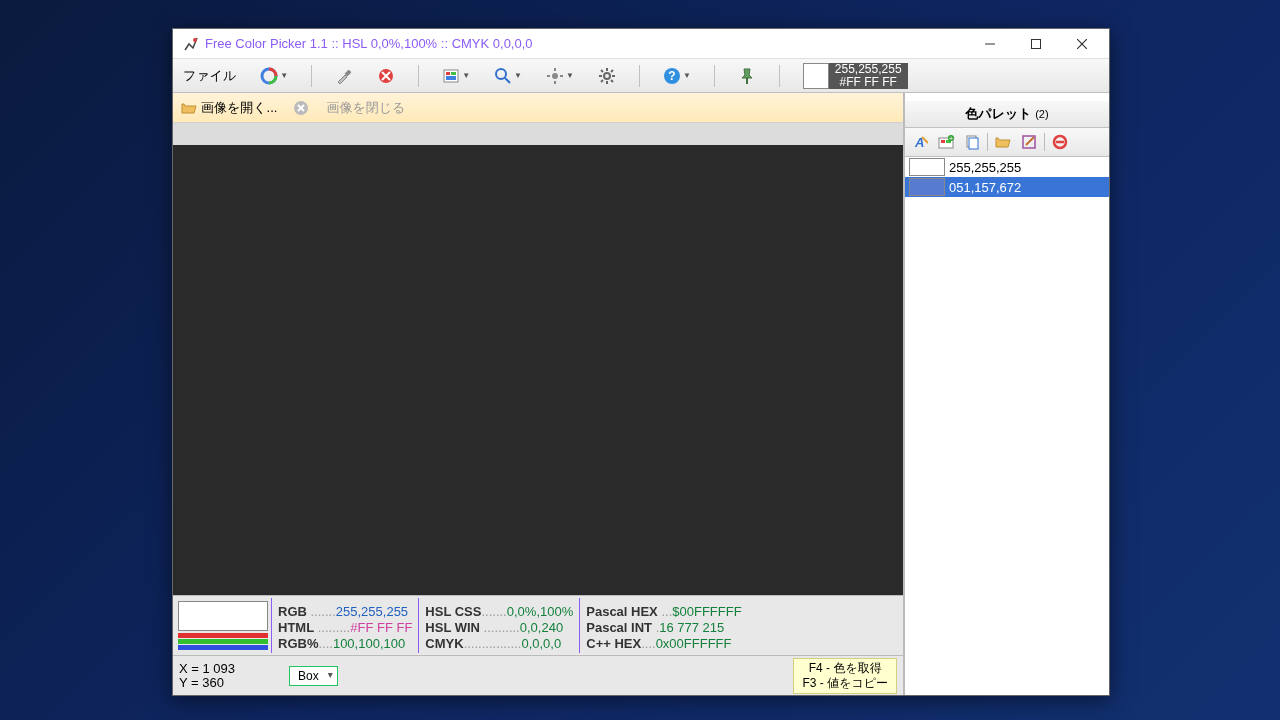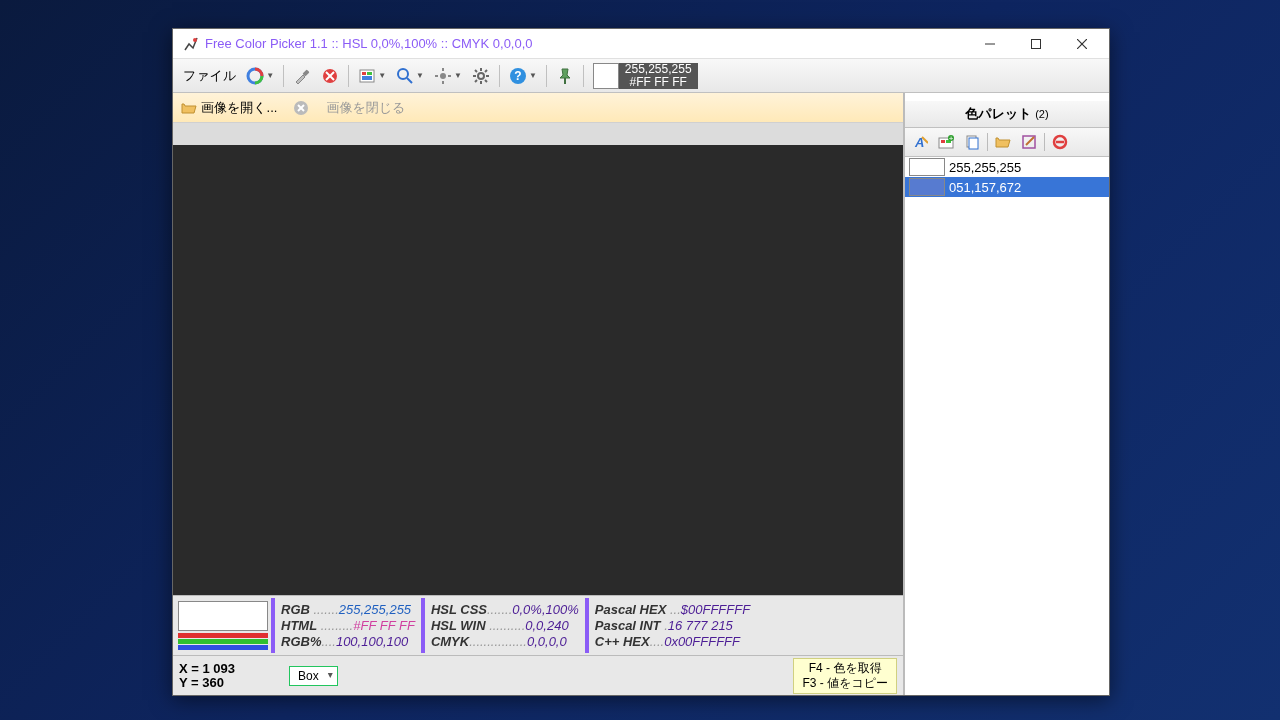--- a/index.html
+++ b/index.html
@@ -3,49 +3,49 @@
 <meta charset="utf-8">
 <style>
 * { margin: 0; padding: 0; box-sizing: border-box; font-family: "Segoe UI", "Meiryo", sans-serif; }
 body { background: linear-gradient(135deg, #0a1a3e 0%, #0e2560 50%, #123070 100%); width: 1280px; height: 720px; overflow: hidden; position: relative; }
 .window { position: absolute; left: 172px; top: 28px; width: 938px; height: 668px; background: #f0f0f0; border: 1px solid #666; box-shadow: 0 4px 20px rgba(0,0,0,0.5); display: flex; flex-direction: column; }
 .titlebar { height: 30px; background: #fff; display: flex; align-items: center; padding: 0 4px; border-bottom: 1px solid #e0e0e0; }
 .titlebar-icon { width: 16px; height: 16px; margin: 0 6px; display: inline-flex; align-items: center; justify-content: center; }
 .titlebar-title { flex: 1; font-size: 13px; color: #8b5cf6; }
 .win-controls { display: flex; }
 .win-btn { width: 46px; height: 30px; display: flex; align-items: center; justify-content: center; cursor: pointer; }
-.toolbar { height: 34px; background: linear-gradient(#f8f8f8, #e8e8e8); display: flex; align-items: center; padding: 0 6px; gap: 2px; border-bottom: 1px solid #c0c0c0; }
+.toolbar { height: 34px; background: linear-gradient(#f8f8f8, #e8e8e8); display: flex; align-items: center; padding: 0 6px; gap: 16px; border-bottom: 1px solid #c0c0c0; }
 .tb-btn { padding: 2px 4px; display: flex; align-items: center; cursor: pointer; border-radius: 2px; font-size: 13px; }
 .tb-sep { width: 1px; height: 22px; background: #c0c0c0; margin: 0 3px; }
 .dropdown-arrow { font-size: 8px; color: #555; margin-left: 2px; }
 .color-display { display: flex; align-items: center; margin-left: 4px; }
 .color-swatch-tb { width: 26px; height: 26px; background: #fff; border: 1px solid #888; }
 .color-text { background: #555; color: #fff; font-family: "Consolas", monospace; font-size: 12px; padding: 0 6px; text-align: center; line-height: 13px; }
 .subtoolbar { height: 30px; background: linear-gradient(#fff3d9, #ffe9b8); display: flex; align-items: center; border-bottom: 1px solid #d0d0d0; }
 .sub-btn { padding: 3px 8px; display: flex; align-items: center; cursor: pointer; font-size: 13px; gap: 4px; }
 .sub-btn.disabled { color: #999; gap: 17px; }
 .main-area { flex: 1; display: flex; min-height: 0; }
 .left-pane { flex: 1; display: flex; flex-direction: column; border-right: 2px solid #bbb; }
 .canvas-wrap { flex: 1; background: #dcdcdc; padding-top: 22px; }
 .canvas { background: #2a2a2a; width: 100%; height: 100%; }
 .info-panel { background: #e8e8e8; border-top: 1px solid #bbb; display: flex; padding: 2px; }
 .color-preview { width: 96px; display: flex; flex-direction: column; padding: 3px; gap: 2px; }
 .swatch-big { flex: 1; background: #fff; border: 1px solid #888; min-height: 30px; }
 .rgb-bars { display: flex; flex-direction: column; gap: 1px; }
 .rgb-bar { height: 5px; }
 .info-cols { flex: 1; display: flex; font-family: "Consolas", monospace; font-size: 13px; }
-.info-col { padding: 2px 6px; border-left: 4px solid #8b5cf6; display: flex; flex-direction: column; justify-content: center; gap: 1px; font-style: italic; }
+.info-col { padding: 2px 6px; border-left: 1px solid #8b5cf6; display: flex; flex-direction: column; justify-content: flex-end; gap: 1px; }
 .info-row { white-space: nowrap; }
 .info-label { color: #333; font-weight: bold; }
 .info-dots { color: #999; }
-.info-val { color: #4c1d95; }
+.info-val { color: #15803d; }
 .info-val.blue { color: #2060c0; }
 .info-val.pink { color: #d040a0; }
 .status-bar { height: 40px; background: #e8e8e8; border-top: 1px solid #bbb; display: flex; align-items: center; padding: 0 6px; gap: 10px; font-size: 13px; }
-.coords { font-family: "Consolas", monospace; line-height: 14px; width: 100px; font-weight: bold; }
+.coords { font-family: "Consolas", monospace; line-height: 14px; width: 100px; }
 .combo { border: 1px solid #22c55e; background: #fff; padding: 2px 18px 2px 8px; font-size: 12px; position: relative; }
 .combo::after { content: "▾"; position: absolute; right: 4px; top: 2px; font-size: 10px; color: #555; }
 .right-pane { width: 204px; display: flex; flex-direction: column; background: #fff; }
 .palette-header { background: linear-gradient(#f8f8f8, #e8e8e8); border-bottom: 1px solid #c0c0c0; text-align: center; font-size: 13px; padding: 4px; font-weight: bold; margin-top: 8px; }
 .palette-count { font-weight: normal; font-size: 11px; }
 .palette-tb { background: linear-gradient(#f8f8f8, #e8e8e8); display: flex; align-items: center; padding: 3px 4px; gap: 4px; border-bottom: 1px solid #c0c0c0; }
 .pal-btn { width: 22px; height: 22px; display: flex; align-items: center; justify-content: center; cursor: pointer; }
 .palette-list { flex: 1; overflow-y: auto; font-family: "Consolas", monospace; font-size: 13px; }
 .pal-item { display: flex; align-items: center; height: 20px; cursor: pointer; }
 .pal-item.selected { background: #3875d7; color: #fff; }

